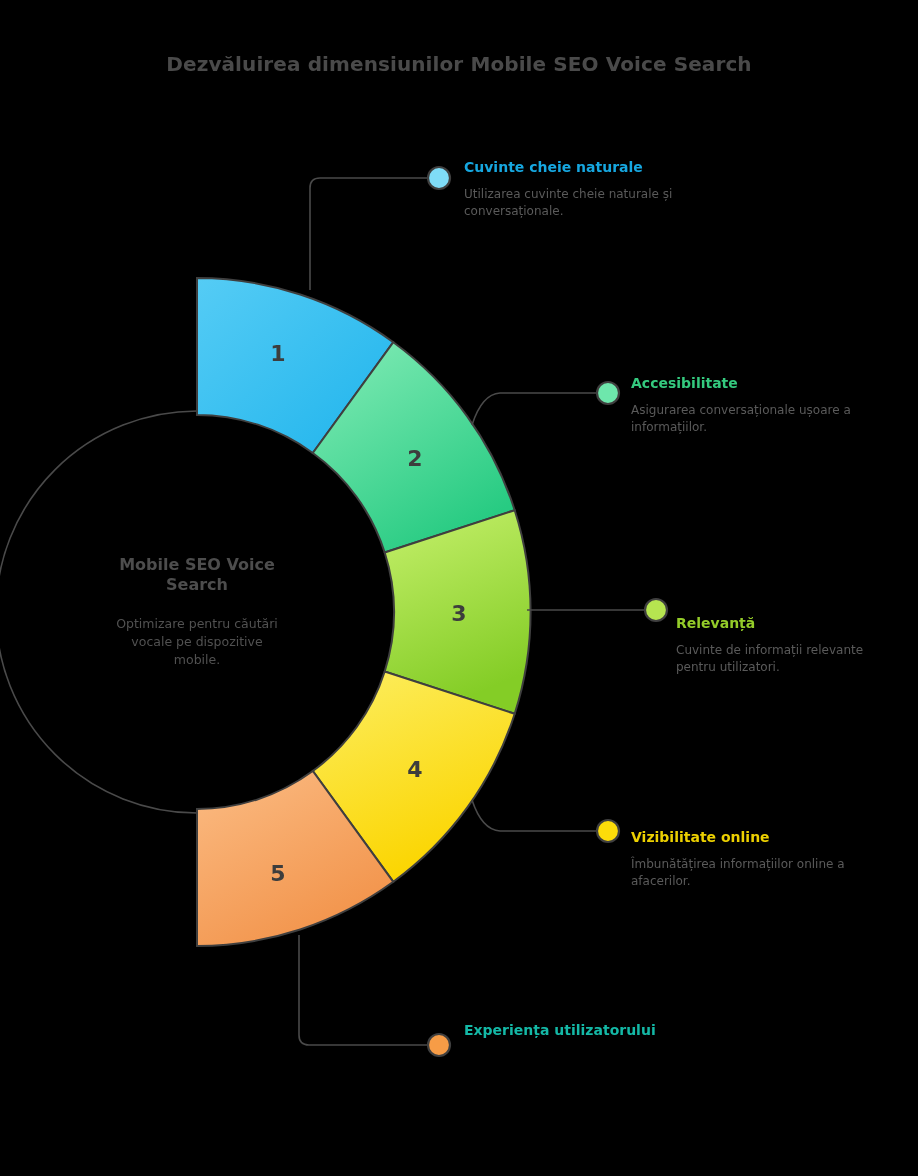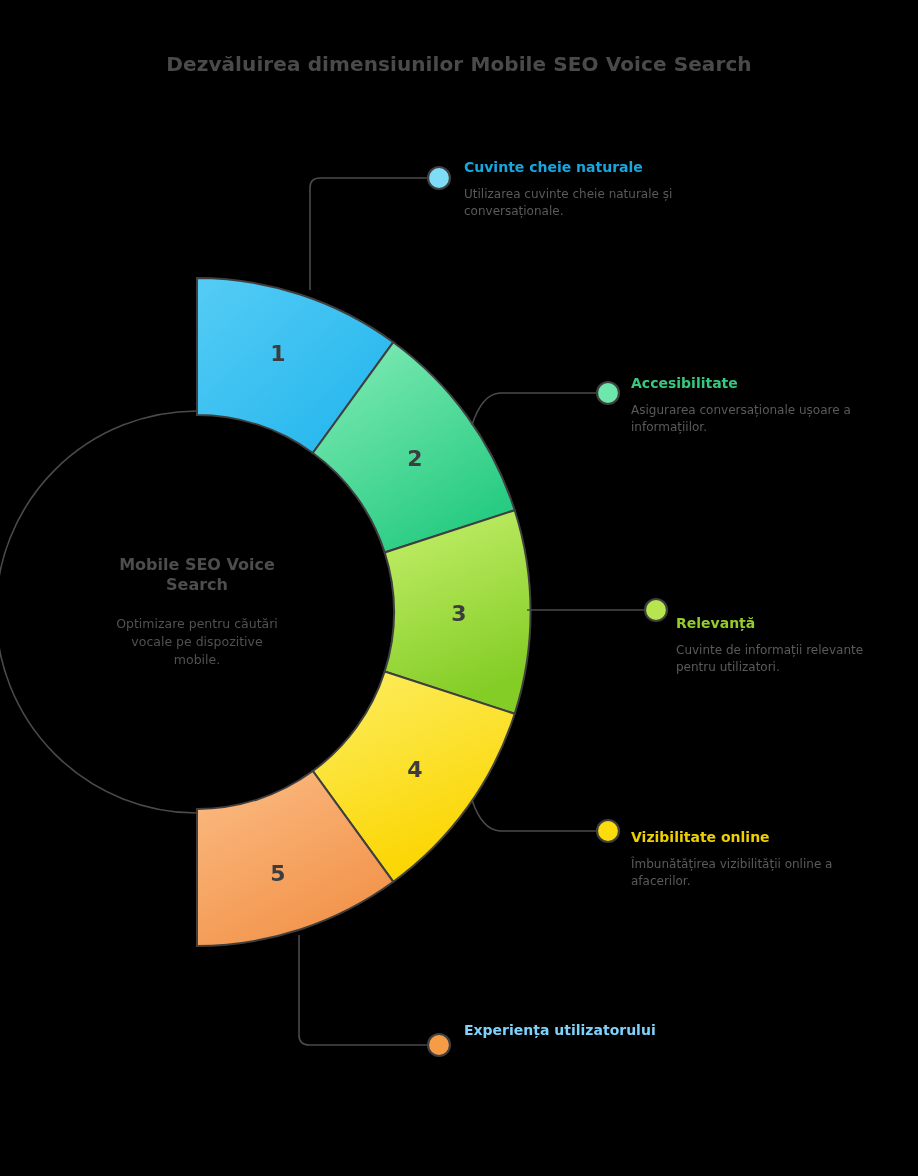--- a/index.html
+++ b/index.html
@@ -121,20 +121,20 @@
     <p class="label-desc">Asigurarea conversaționale ușoare a informațiilor.</p>
   </div>
 
   <div class="label-block" style="left:676px;top:591px;width:230px;">
     <p class="label-title" style="color:#94cc29;margin-top:24px;">Relevanță</p>
     <p class="label-desc">Cuvinte de informații relevante pentru utilizatori.</p>
   </div>
 
   <div class="label-block" style="left:631px;top:829px;width:245px;">
     <p class="label-title" style="color:#ecd000;">Vizibilitate online</p>
-    <p class="label-desc">Îmbunătățirea vizibilității online a afacerilor.</p>
+    <p class="label-desc">Îmbunătățirea informațiilor online a afacerilor.</p>
   </div>
 
   <div class="label-block" style="left:464px;top:1022px;width:230px;">
-    <p class="label-title" style="color:#7dd3fc;">Experiența utilizatorului</p>
+    <p class="label-title" style="color:#14b8a6;">Experiența utilizatorului</p>
   </div>
 
 </div>
 
 </body></html>

